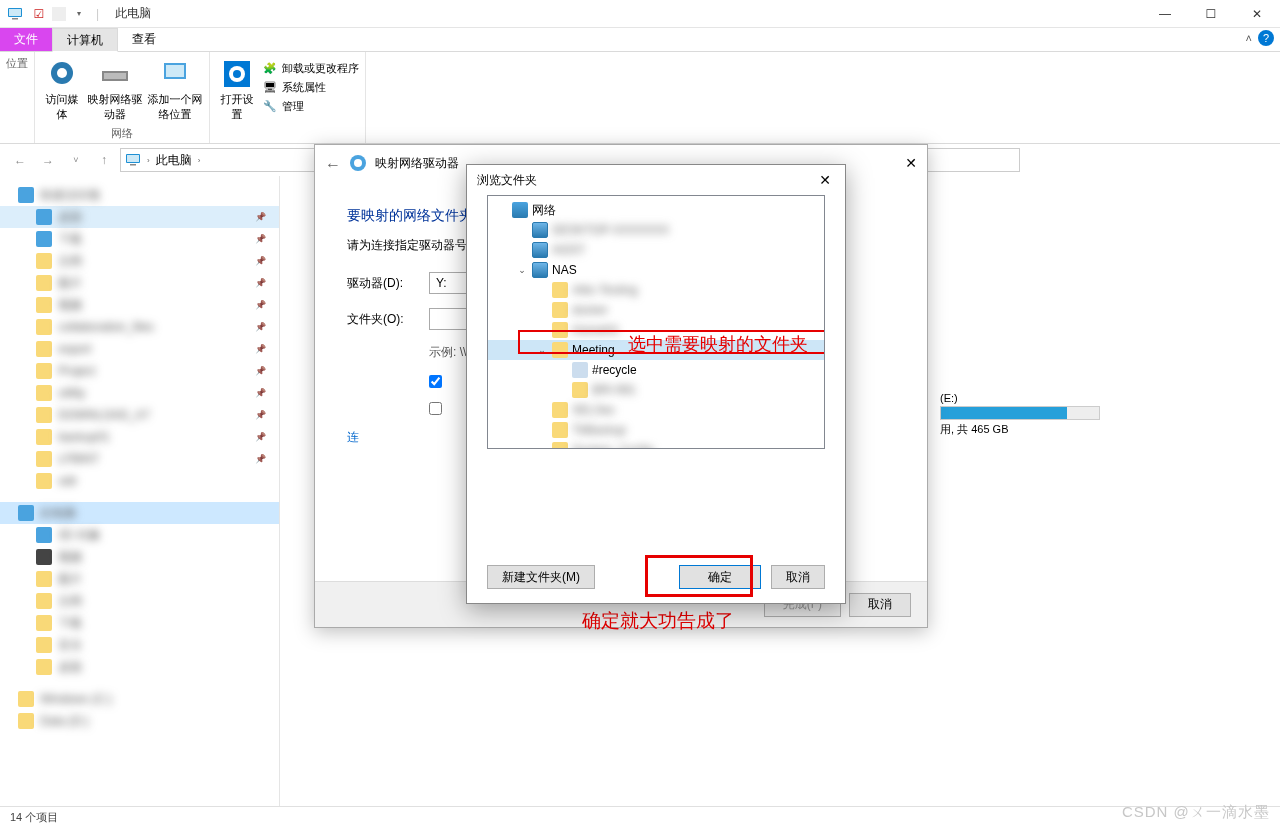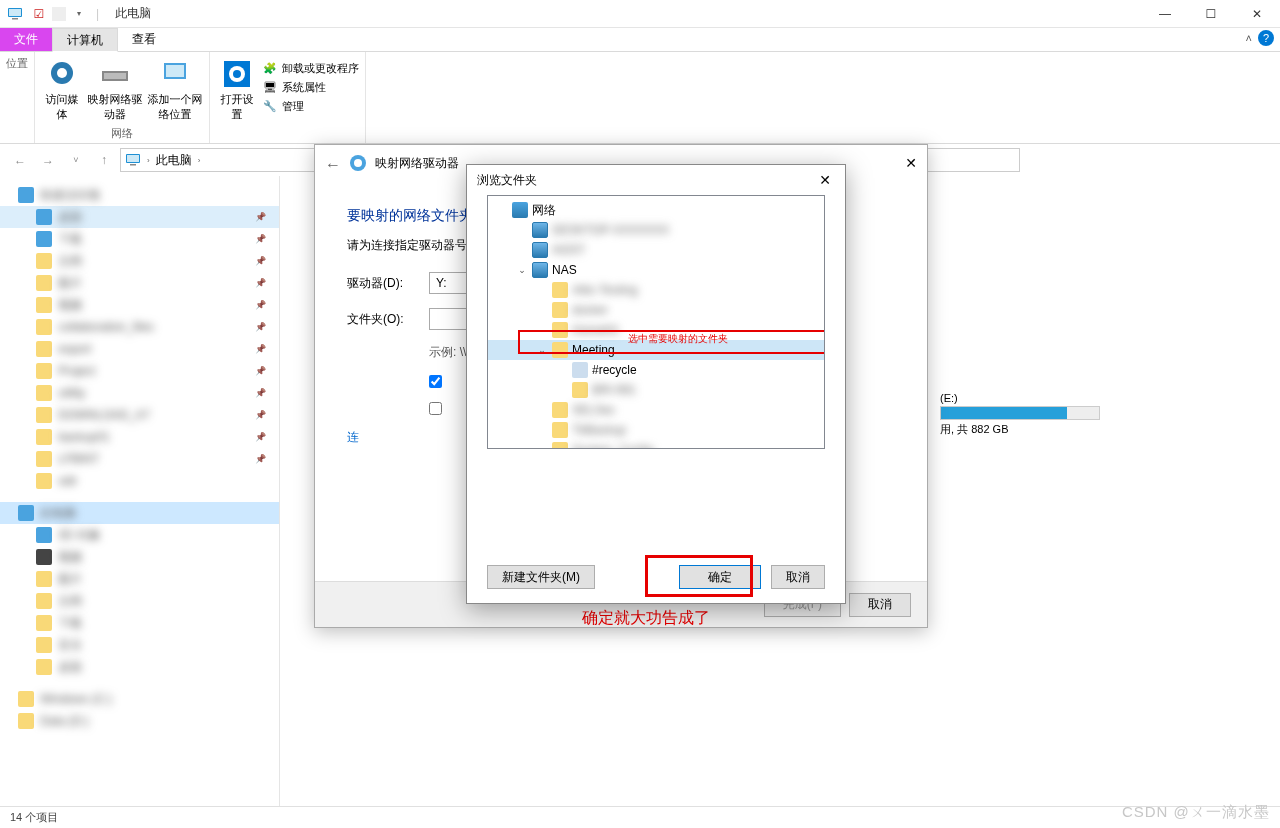--- a/index.html
+++ b/index.html
@@ -80,28 +80,28 @@
 .browse .tnode { height: 20px; display: flex; align-items: center; gap: 4px; padding-left: 8px; }
 .browse .tnode .exp { width: 12px; text-align: center; color: #555; font-size: 9px; }
 .browse .tnode .tico { width: 16px; height: 16px; border-radius: 2px; }
 .browse .tnode .tico.net { background: linear-gradient(#4aa3df,#2a7ab0); }
 .browse .tnode .tico.pc { background: linear-gradient(#6fb6e8,#2a7ab0); border: 1px solid #2a7ab0; }
 .browse .tnode .tico.fld { background: #f9d978; }
 .browse .tnode .tico.rec { background: #cde; }
 .browse .tnode .tlbl.blur { filter: blur(4px); color: #666; }
 .browse .tnode.sel { background: #cde6f7; }
 .browse .redbox1 { position: absolute; border: 2px solid #e60000; left: 30px; width: 340px; top: 134px; height: 24px; pointer-events: none; }
-.browse .annot1 { position: absolute; left: 140px; top: 136px; color: #e60000; font-size: 10px; pointer-events: none; font-family: Liberation Serif, serif; }
+.browse .annot1 { position: absolute; left: 140px; top: 136px; color: #e60000; font-size: 18px; pointer-events: none; font-family: Liberation Serif, serif; }
 .browse .bbtns { position: absolute; bottom: 14px; left: 0; right: 0; display: flex; justify-content: space-between; padding: 0 20px; }
 .browse .bbtn { height: 24px; border: 1px solid #adadad; background: #e1e1e1; font-size: 12px; padding: 0 14px; display: flex; align-items: center; }
 .browse .bbtngrp { display: flex; gap: 10px; }
 .browse .redbox2 { position: absolute; border: 3px solid #e60000; bottom: 6px; left: 178px; width: 108px; height: 42px; pointer-events: none; }
 
 
-.annot2 { position: absolute; left: 582px; top: 608px; color: #e60000; font-size: 16px; }
+.annot2 { position: absolute; left: 582px; top: 608px; color: #e60000; font-size: 19px; }
 
 
 .statusbar { position: absolute; bottom: 0; left: 0; right: 0; height: 22px; border-top: 1px solid #e0e0e0; display: flex; align-items: center; padding: 0 10px; font-size: 11px; color: #444; }
 
 
 .watermark { position: absolute; right: 10px; bottom: 6px; color: #c7c7c7; font-size: 15px; letter-spacing: 1px; pointer-events: none; }
 
 
 .svg-monitor { width: 16px; height: 16px; }
 </style>
@@ -325,21 +325,21 @@
         <span class="sico"></span>
         <span class="blur">Data (D:)</span>
       </div>
   </div>
   <div class="content">
     <div class="driveinfo">
       <div>(E:)</div>
       <div class="bar">
           <div class="fill"></div>
         </div>
-      <div>用, 共 882 GB</div>
+      <div>用, 共 465 GB</div>
     </div>
   </div>
 </div>
 
 <div class="wizard">
   <div class="whdr">
     <span class="back">←</span>
     <svg width="18" height="18">
         <circle cx="9" cy="9" r="8" fill="#4aa3df"></circle>
         <circle cx="9" cy="9" r="4" fill="#fff"></circle>

